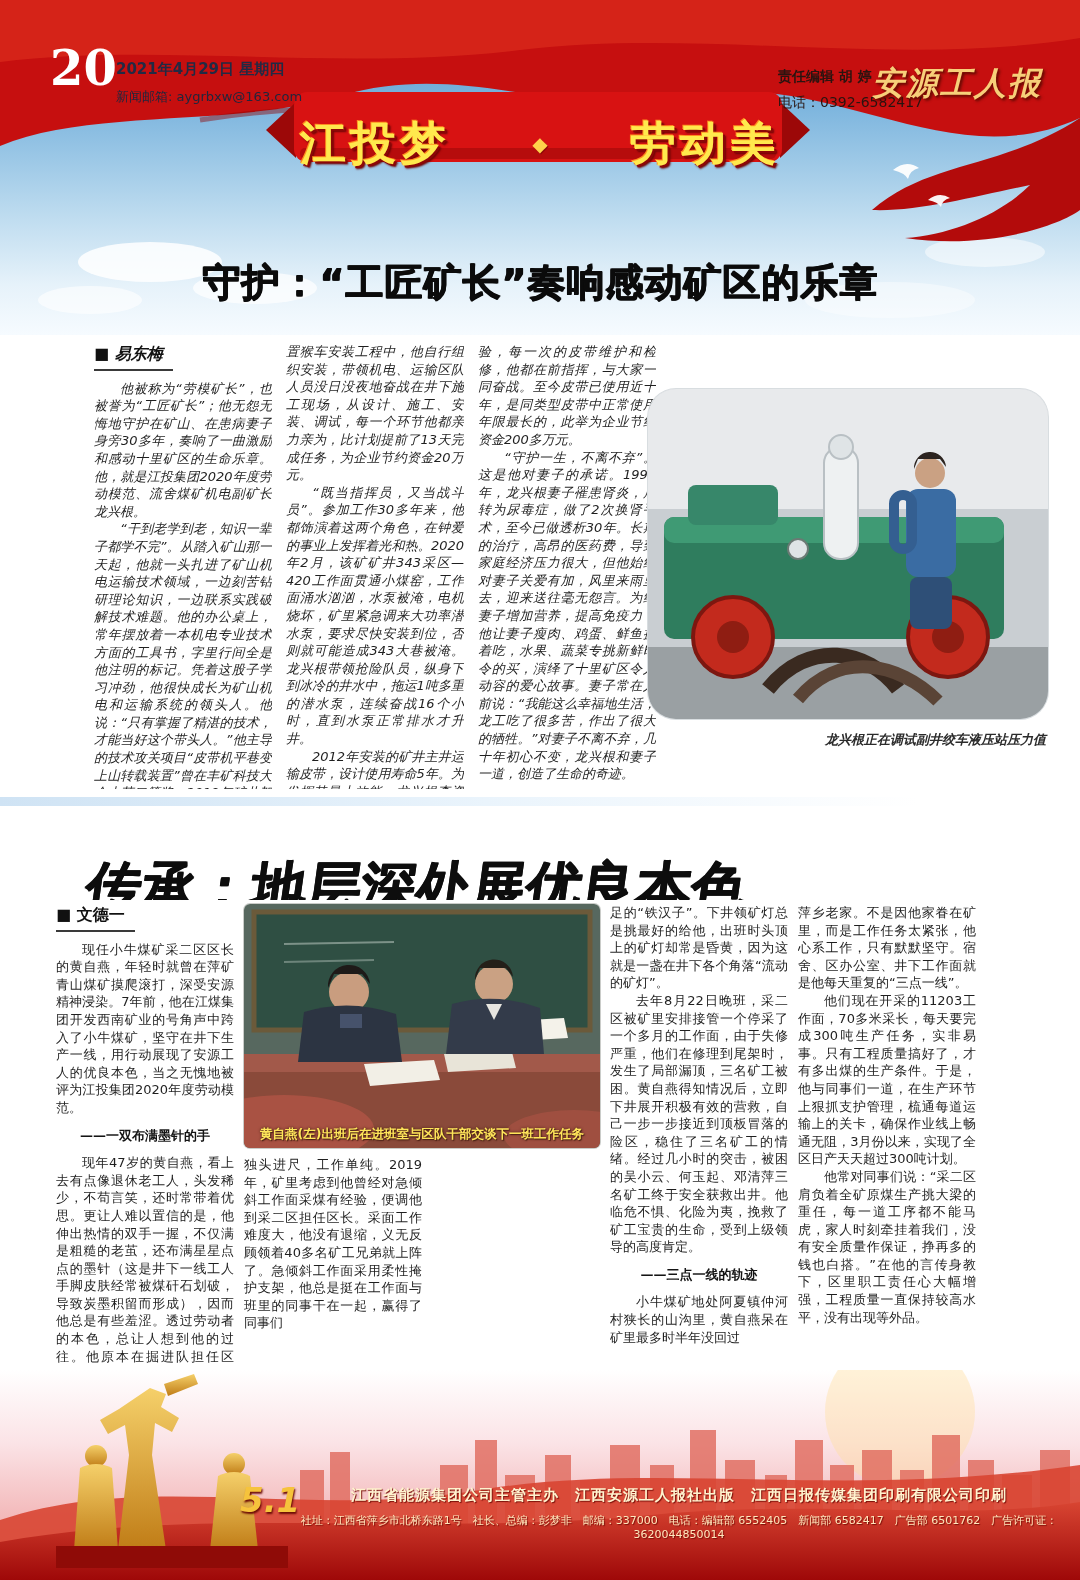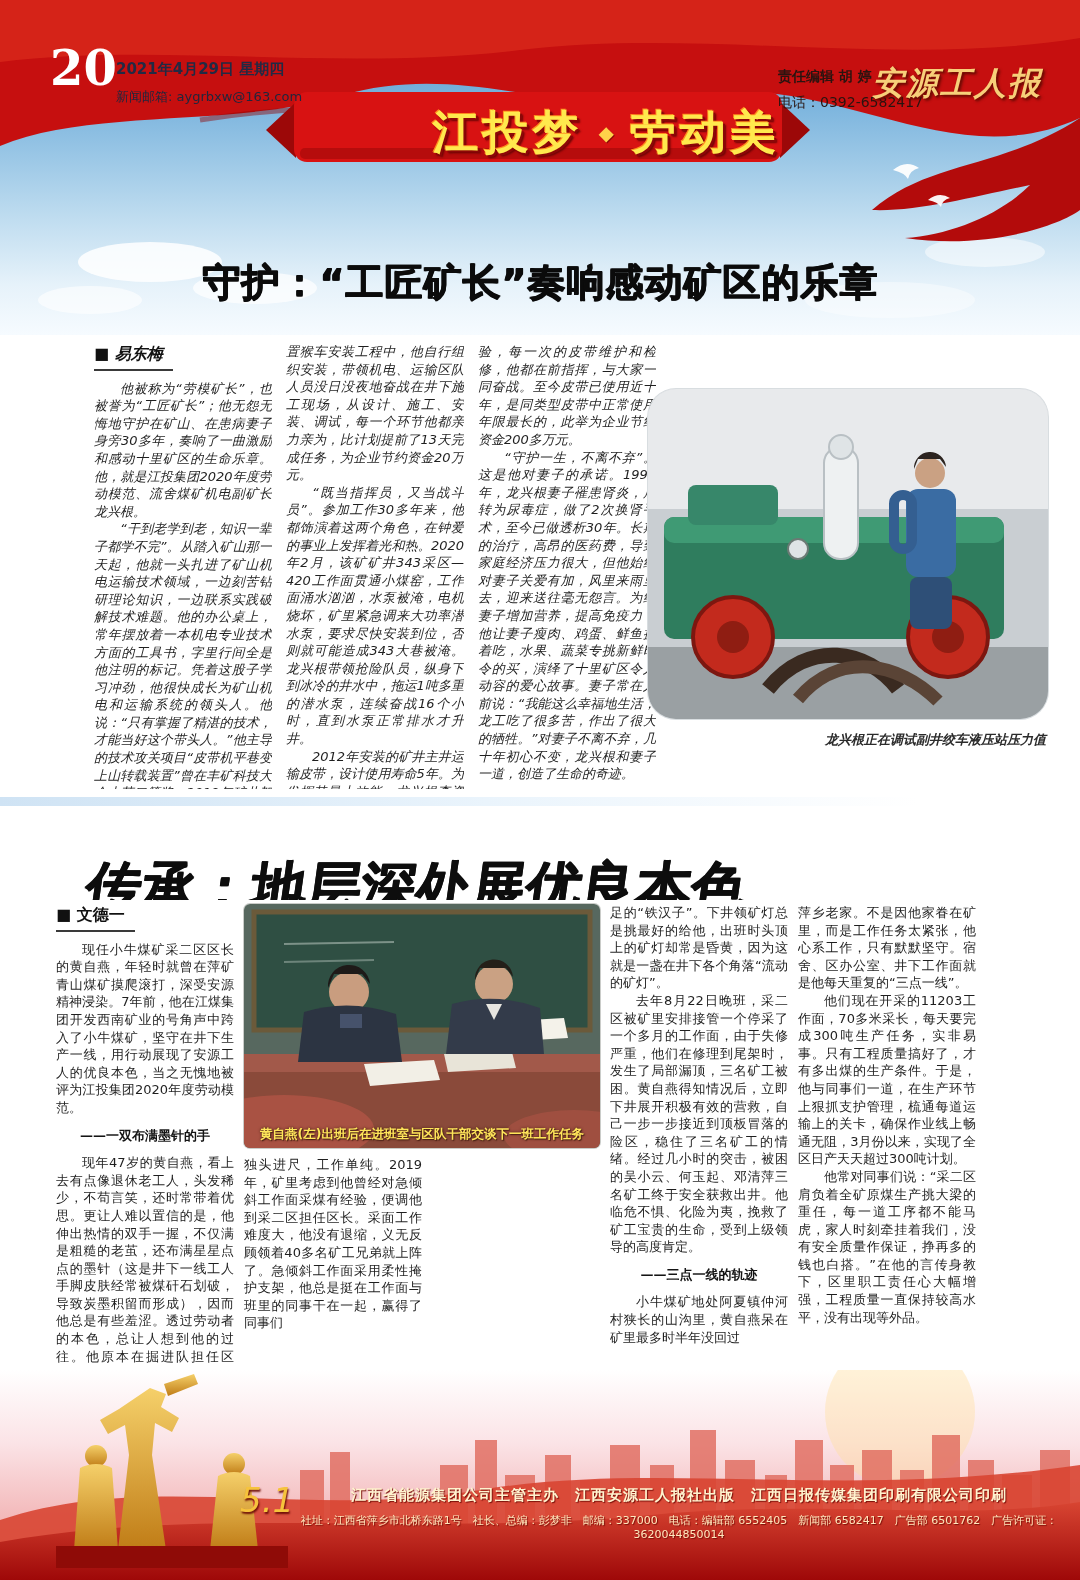--- a/index.html
+++ b/index.html
@@ -11,22 +11,22 @@
   .hero svg{position:absolute;top:0;left:0;}
   .pageno{position:absolute;left:50px;top:44px;font-family:"DejaVu Serif","Liberation Serif",serif;
           font-size:48px;font-weight:800;color:#fff;line-height:1;}
   .h-date{position:absolute;left:116px;top:60px;font-size:15px;font-weight:700;color:#222a44;}
   .h-email{position:absolute;left:116px;top:88px;font-size:13px;color:#22263d;}
   .h-editor{position:absolute;left:778px;top:68px;font-size:14px;font-weight:700;color:#2a1410;}
   .h-phone{position:absolute;left:778px;top:94px;font-size:14px;color:#2a1410;}
   .masthead{position:absolute;left:872px;top:62px;font-size:32px;font-weight:900;font-style:italic;
             color:#f7cf79;letter-spacing:2px;white-space:nowrap;
             text-shadow:1px 1px 0 #7d0d04,2px 2px 3px #5c0a02;}
-  .banner-title{position:absolute;left:300px;top:101px;width:480px;height:64px;display:flex;
-                align-items:center;justify-content:flex-end;gap:16px;}
+  .banner-title{position:absolute;left:300px;top:112px;width:480px;height:64px;display:flex;
+                align-items:center;justify-content:space-between;gap:16px;}
   .banner-word{font-size:46px;font-weight:900;color:#ffe94d;letter-spacing:4px;white-space:nowrap;
                text-shadow:-1px -1px 0 #ff8c1e,2px 2px 0 #8c0707,3px 3px 2px #6d0505;}
   .banner-sep{font-size:20px;color:#ffd24a;text-shadow:1px 1px 0 #8c0707;}
   .headline1{position:absolute;left:0;bottom:2px;width:100%;text-align:center;font-size:38px;
              font-weight:900;color:#0b0b0b;letter-spacing:1px;white-space:nowrap;
              text-shadow:1px 0 0 #0b0b0b,0 1px 0 #0b0b0b,1px 1px 0 #0b0b0b;}
   
   .article1{position:absolute;top:335px;left:0;width:1080px;height:462px;background:#fff;font-style:italic;}
   .a1-cols{position:absolute;left:94px;top:8px;display:flex;gap:14px;}
   .col{width:178px;height:446px;overflow:hidden;font-size:13px;line-height:17.6px;
@@ -52,21 +52,21 @@
   .mid{width:356px;}
   .photo2{position:relative;width:356px;height:244px;border-radius:6px;overflow:hidden;
           box-shadow:0 0 0 1px #caccc9;}
   .caption2{position:absolute;left:4px;right:4px;bottom:5px;text-align:center;font-size:12.5px;
             font-weight:800;color:#ffe65a;text-shadow:1px 1px 1px #4a2015,0 0 3px #3a180e;}
   .mid-cols{display:flex;gap:10px;margin-top:8px;}
   .mid-cols .col{height:208px;}
   
   .footer-banner{position:absolute;top:1370px;left:0;width:1080px;height:210px;}
   .footer-banner svg{position:absolute;top:0;left:0;}
-  .mayday{position:absolute;left:240px;top:110px;font-size:34px;font-weight:400;font-style:italic;
+  .mayday{position:absolute;left:240px;top:110px;font-size:34px;font-weight:700;font-style:italic;
           color:#f6c33c;text-shadow:1px 2px 2px #6d0d05;}
   .f-lines{position:absolute;left:300px;right:22px;top:116px;text-align:center;}
   .f-line1{font-size:15px;font-weight:800;color:#fff3cf;letter-spacing:1px;
            text-shadow:1px 1px 1px #7a0f08;margin-bottom:8px;}
   .f-line2{font-size:11px;color:#ffe8bd;text-shadow:1px 1px 1px #7a0f08;}
 </style>
 </head>
 <body>
 
 <div class="page">

